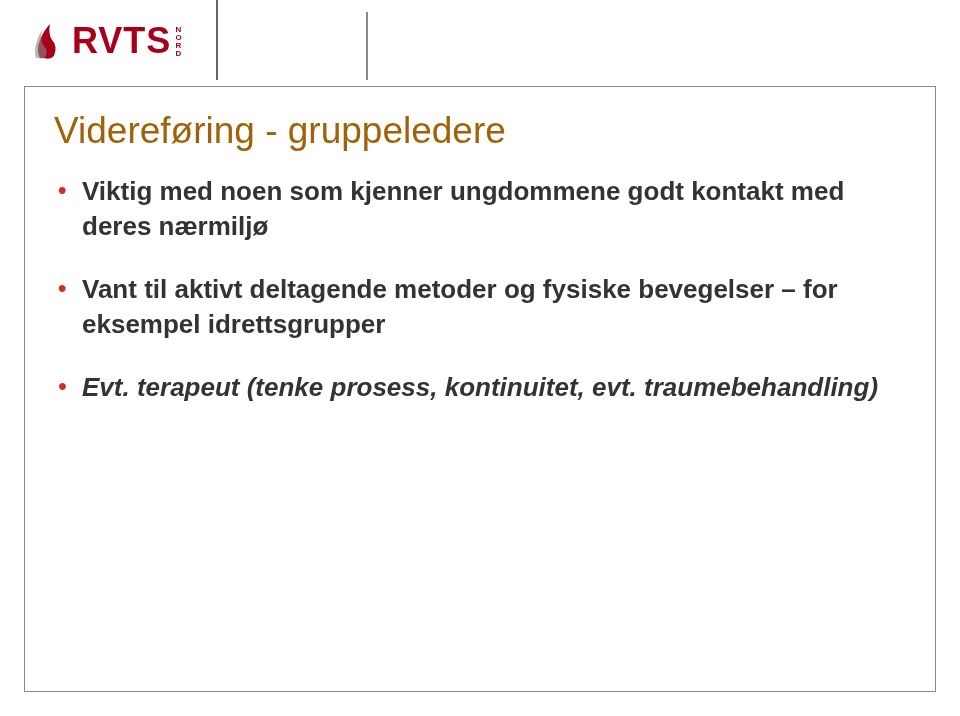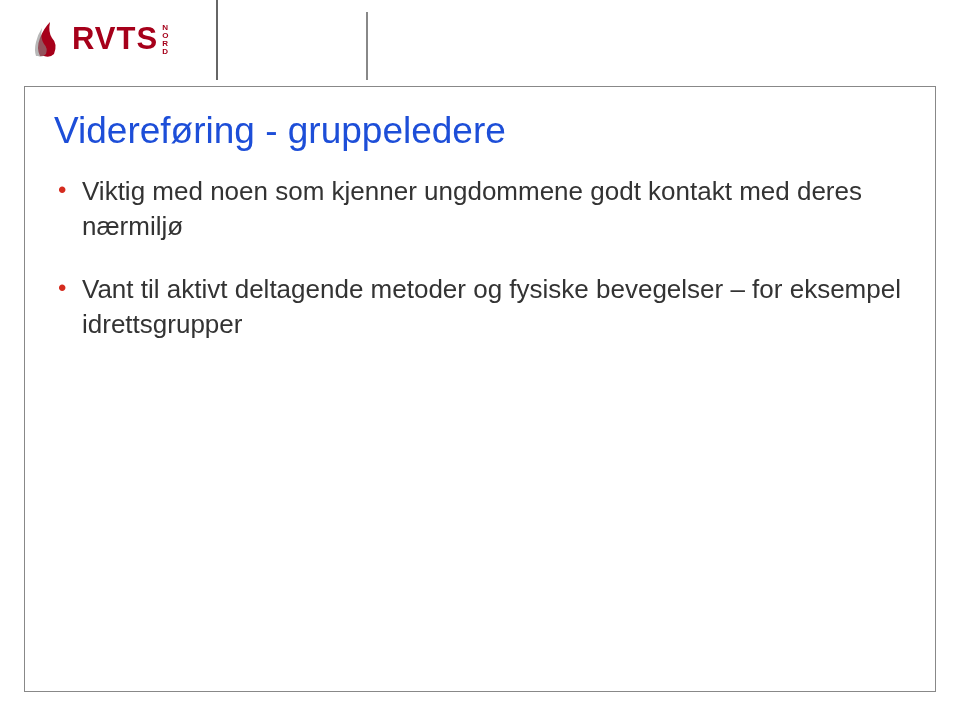--- a/index.html
+++ b/index.html
@@ -50,21 +50,21 @@
     top: 20px;
     left: 32px;
     display: flex;
     align-items: center;
   }
   .logo-flame {
     width: 36px;
     height: 38px;
   }
   .logo-text {
-    font-size: 31px;
+    font-size: 36px;
     font-weight: 700;
     color: #a6001a;
     letter-spacing: 1px;
     margin-left: 4px;
     font-family: Verdana, Geneva, sans-serif;
   }
   .logo-nord {
     display: flex;
     flex-direction: column;
     font-size: 8px;
@@ -75,27 +75,28 @@
     margin-top: 2px;
   }
   .content {
     position: absolute;
     top: 110px;
     left: 54px;
     right: 54px;
   }
   .title {
     font-size: 37px;
-    color: #1d4ed8;
+    color: #a16207;
     font-weight: 400;
     margin-bottom: 22px;
     font-family: Verdana, Geneva, sans-serif;
   }
   .bullet-list {
     list-style: none;
+    font-weight: bold;
   }
   .bullet-item {
     font-size: 26px;
     color: #333333;
     line-height: 1.35;
     margin-bottom: 28px;
     padding-left: 28px;
     position: relative;
     font-family: Verdana, Geneva, sans-serif;
   }
@@ -133,14 +134,15 @@
   </div>
 </div>
 
 <div class="slide-border"></div>
 
 <div class="content">
   <h1 class="title">Videreføring - gruppeledere</h1>
   <ul class="bullet-list">
     <li class="bullet-item">Viktig med noen som kjenner ungdommene godt kontakt med deres nærmiljø</li>
     <li class="bullet-item">Vant til aktivt deltagende metoder og fysiske bevegelser – for eksempel idrettsgrupper</li>
+    <li class="bullet-item italic">Evt. terapeut (tenke prosess, kontinuitet, evt. traumebehandling)</li>
   </ul>
 </div>
 
 </body></html>

